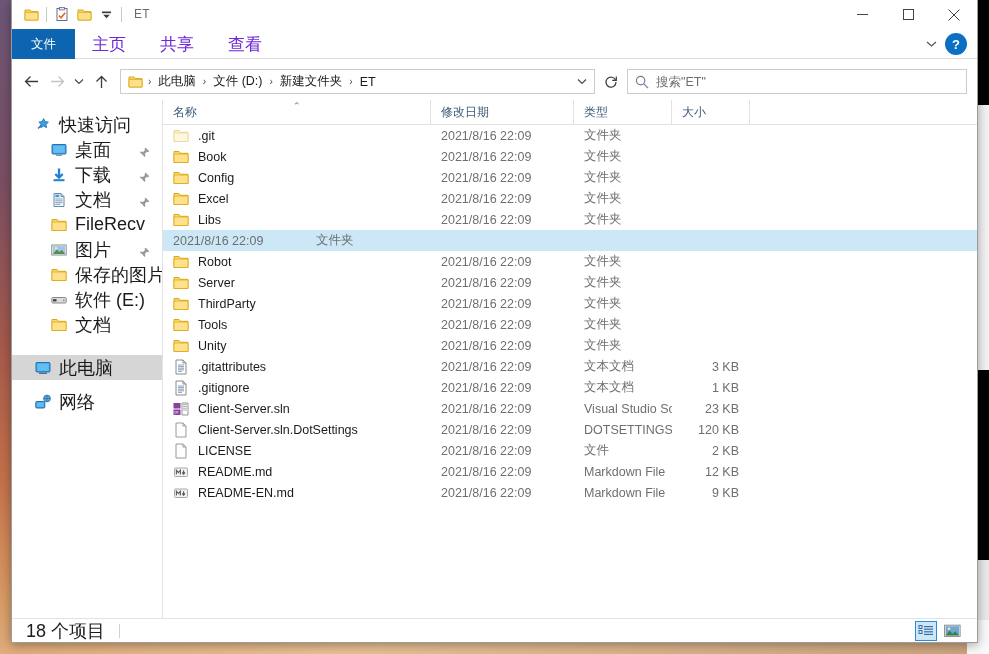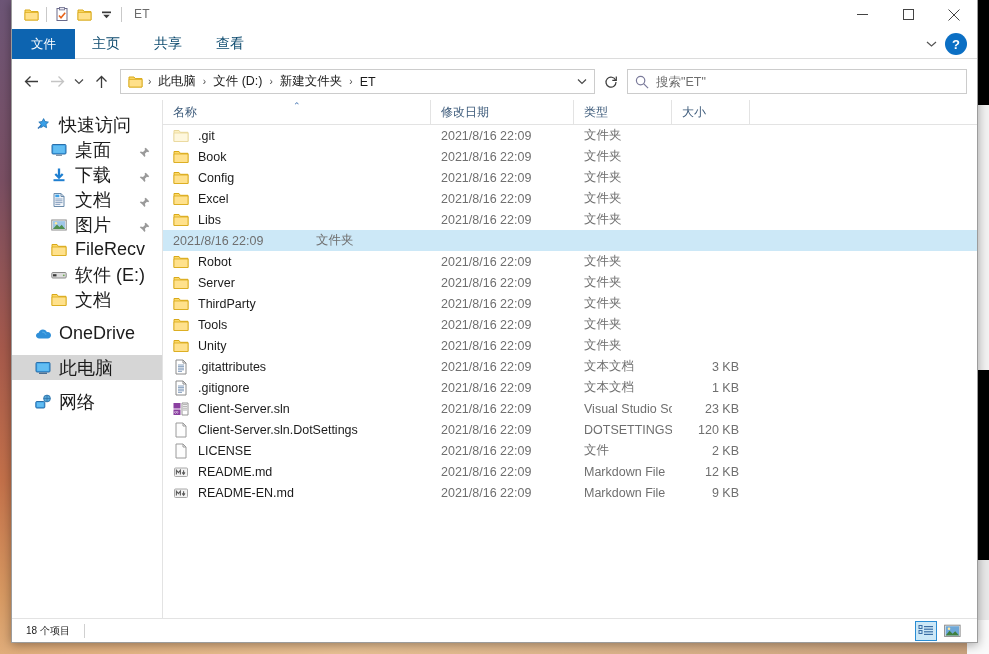--- a/index.html
+++ b/index.html
@@ -73,21 +73,21 @@
 
   
   #ribbon-bar {
     height: 30px; flex: 0 0 30px;
     background: #ffffff;
     border-bottom: 1px solid #dcdcdc;
     display: flex; align-items: stretch; position: relative;
   }
   .ribbon-tab {
     padding: 0 17px; display: flex; align-items: center;
-    font-size: 14px; color: #0c4a6e; cursor: default;
+    font-size: 17px; color: #6d28d9; cursor: default;
     height: 30px;
   }
   .ribbon-tab.file {
     background: #0d64b0; color: #ffffff; font-size: 12.5px;
     padding: 0 19px;
   }
   #ribbon-right {
     position: absolute; right: 4px; top: 0; height: 30px;
     display: flex; align-items: center; gap: 2px;
   }
@@ -216,21 +216,21 @@
     width: 16px; height: 16px; margin-right: 9px; flex: 0 0 16px;
     display: flex; align-items: center; justify-content: center;
   }
 
   
   #status-bar {
     height: 24px; flex: 0 0 24px; border-top: 1px solid #e3e3e3;
     display: flex; align-items: center; background: #ffffff;
     position: relative; padding-left: 14px;
   }
-  #status-text { font-size: 10px; color: #1b1b1b; }
+  #status-text { font-size: 18px; color: #1b1b1b; }
   #status-sep { width: 1px; height: 14px; background: #d0d0d0; margin-left: 14px; }
   #view-buttons {
     position: absolute; right: 14px; top: 2px; display: flex; gap: 4px;
   }
   .view-btn {
     width: 22px; height: 20px; display: flex; align-items: center;
     justify-content: center; cursor: default; border: 1px solid transparent;
   }
   .view-btn.active { border: 1px solid #2a8dd4; background: #cce8f7; }
 </style>
@@ -425,39 +425,48 @@
               </svg>
             </span>
             <span>文档</span>
             <span class="nav-pin"><svg width="11" height="11" viewBox="0 0 11 11">
                 <path d="M6.8 0.8l3.4 3.4-1 1-1.3-.4-2 2 .5 2.3-.9.9-2.1-2.6L1 9.8l2.4-2.4-2.6-2.1.9-.9 2.3.5 2-2-.4-1.3z" fill="#9a9a9a"></path>
               </svg></span>
           </div>
           <div class="nav-item child">
             <span class="nav-ico">
               <svg width="16" height="16" viewBox="0 0 16 16">
+                <path d="M1 2.5h5l1.3 1.8H15V13.5H1z" fill="#fcd96a" stroke="#d9a918" stroke-width="1"></path>
+                <path d="M1 5h14v8.5H1z" fill="#ffe18c" stroke="#d9a918" stroke-width=".8"></path>
+              </svg>
+            </span>
+            <span>FileRecv</span>
+          </div>
+          <div class="nav-item child">
+            <span class="nav-ico">
+              <svg width="16" height="16" viewBox="0 0 16 16">
                 <rect x="0.8" y="3" width="14.4" height="10" fill="#fff" stroke="#8a8a8a" stroke-width="1"></rect>
                 <rect x="1.9" y="4.1" width="12.2" height="7.8" fill="#9fc6e8"></rect>
                 <path d="M1.9 11.9l4-4.5 2.6 2.6 2.2-2.2 3.4 4.1z" fill="#4f8f4f"></path>
                 <circle cx="5" cy="6.2" r="1.2" fill="#ffe9a0"></circle>
               </svg>
             </span>
             <span>图片</span>
             <span class="nav-pin"><svg width="11" height="11" viewBox="0 0 11 11">
                 <path d="M6.8 0.8l3.4 3.4-1 1-1.3-.4-2 2 .5 2.3-.9.9-2.1-2.6L1 9.8l2.4-2.4-2.6-2.1.9-.9 2.3.5 2-2-.4-1.3z" fill="#9a9a9a"></path>
               </svg></span>
           </div>
           <div class="nav-item child">
             <span class="nav-ico">
               <svg width="16" height="16" viewBox="0 0 16 16">
                 <path d="M1 2.5h5l1.3 1.8H15V13.5H1z" fill="#fcd96a" stroke="#d9a918" stroke-width="1"></path>
                 <path d="M1 5h14v8.5H1z" fill="#ffe18c" stroke="#d9a918" stroke-width=".8"></path>
               </svg>
             </span>
-            <span>FileRecv</span>
+            <span>保存的图片</span>
           </div>
           <div class="nav-item child">
             <span class="nav-ico">
               <svg width="16" height="16" viewBox="0 0 16 16">
                 <rect x="0.8" y="5.5" width="14.4" height="5.5" rx="1" fill="#dcdcdc" stroke="#8a8a8a" stroke-width="1"></rect>
                 <rect x="2" y="7.2" width="3.5" height="2.2" fill="#3a3a3a"></rect>
                 <circle cx="12.8" cy="8.3" r=".9" fill="#6aa84f"></circle>
               </svg>
             </span>
             <span>软件 (E:)</span>
@@ -465,29 +474,20 @@
           <div class="nav-item child">
             <span class="nav-ico">
               <svg width="16" height="16" viewBox="0 0 16 16">
                 <path d="M1 2.5h5l1.3 1.8H15V13.5H1z" fill="#fcd96a" stroke="#d9a918" stroke-width="1"></path>
                 <path d="M1 5h14v8.5H1z" fill="#ffe18c" stroke="#d9a918" stroke-width=".8"></path>
               </svg>
             </span>
             <span>文档</span>
           </div>
           <div class="nav-gap"></div>
-          <div class="nav-item root">
-            <span class="nav-ico">
-              <svg width="16" height="16" viewBox="0 0 16 16">
-                <path d="M4.2 12.5c-1.8 0-3.2-1.3-3.2-2.9 0-1.5 1.2-2.7 2.7-2.8.4-1.9 2.1-3.3 4.2-3.3 1.8 0 3.4 1.1 4 2.7.3-.1.6-.1.9-.1 1.8 0 3.2 1.4 3.2 3.1s-1.4 3.3-3.2 3.3z" fill="#2f8fd8"></path>
-                <path d="M7.3 6.1c1.6 0 3 1 3.6 2.5" fill="none" stroke="#6cc0f0" stroke-width=".8"></path>
-              </svg>
-            </span>
-            <span>OneDrive</span>
-          </div>
           <div class="nav-gap"></div>
           <div class="nav-item root selected gray">
             <span class="nav-ico">
               <svg width="16" height="16" viewBox="0 0 16 16">
                 <rect x="1" y="2.5" width="14" height="9.5" rx="1" fill="#3aa0e8" stroke="#2a6ea8" stroke-width="1"></rect>
                 <rect x="2.2" y="3.6" width="11.6" height="7.3" fill="#62bdf2"></rect>
                 <rect x="4" y="12.6" width="8" height="1.4" fill="#4a6e92"></rect>
               </svg>
             </span>
             <span>此电脑</span>

